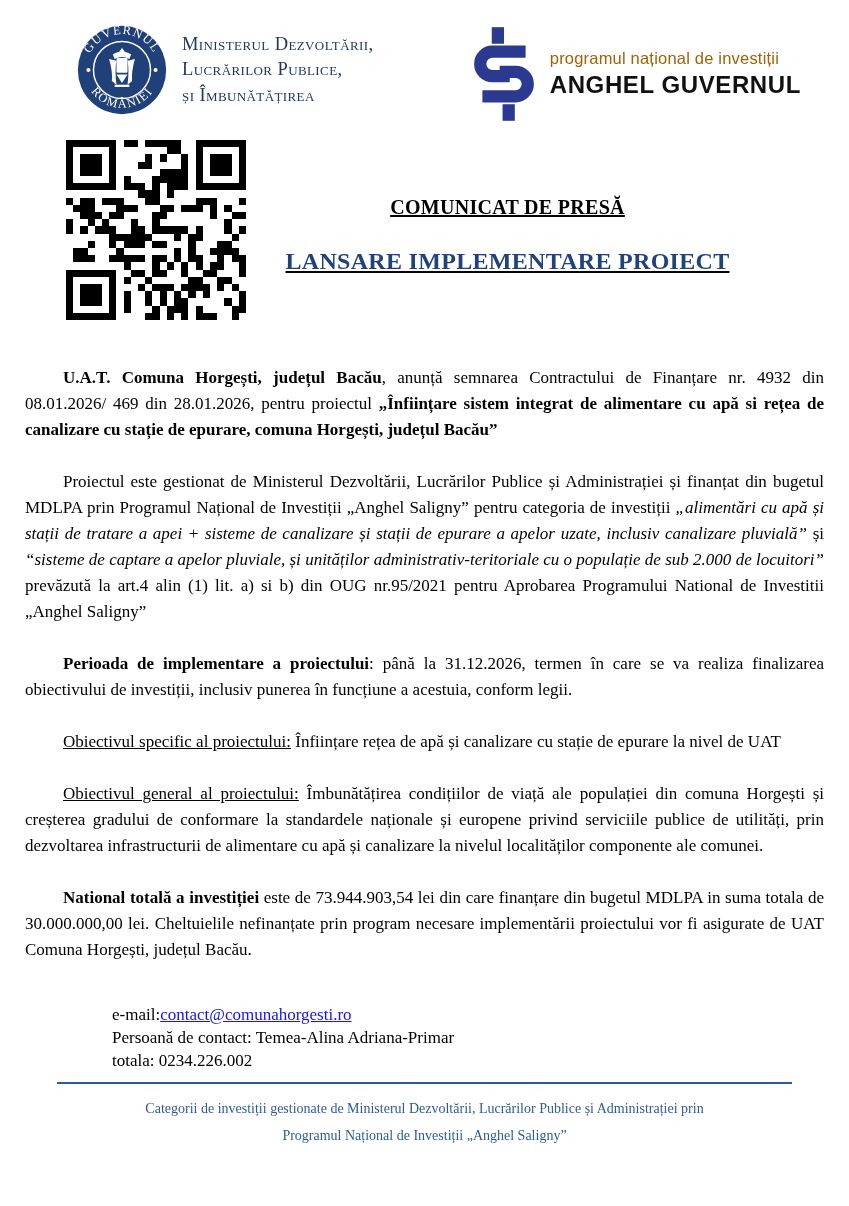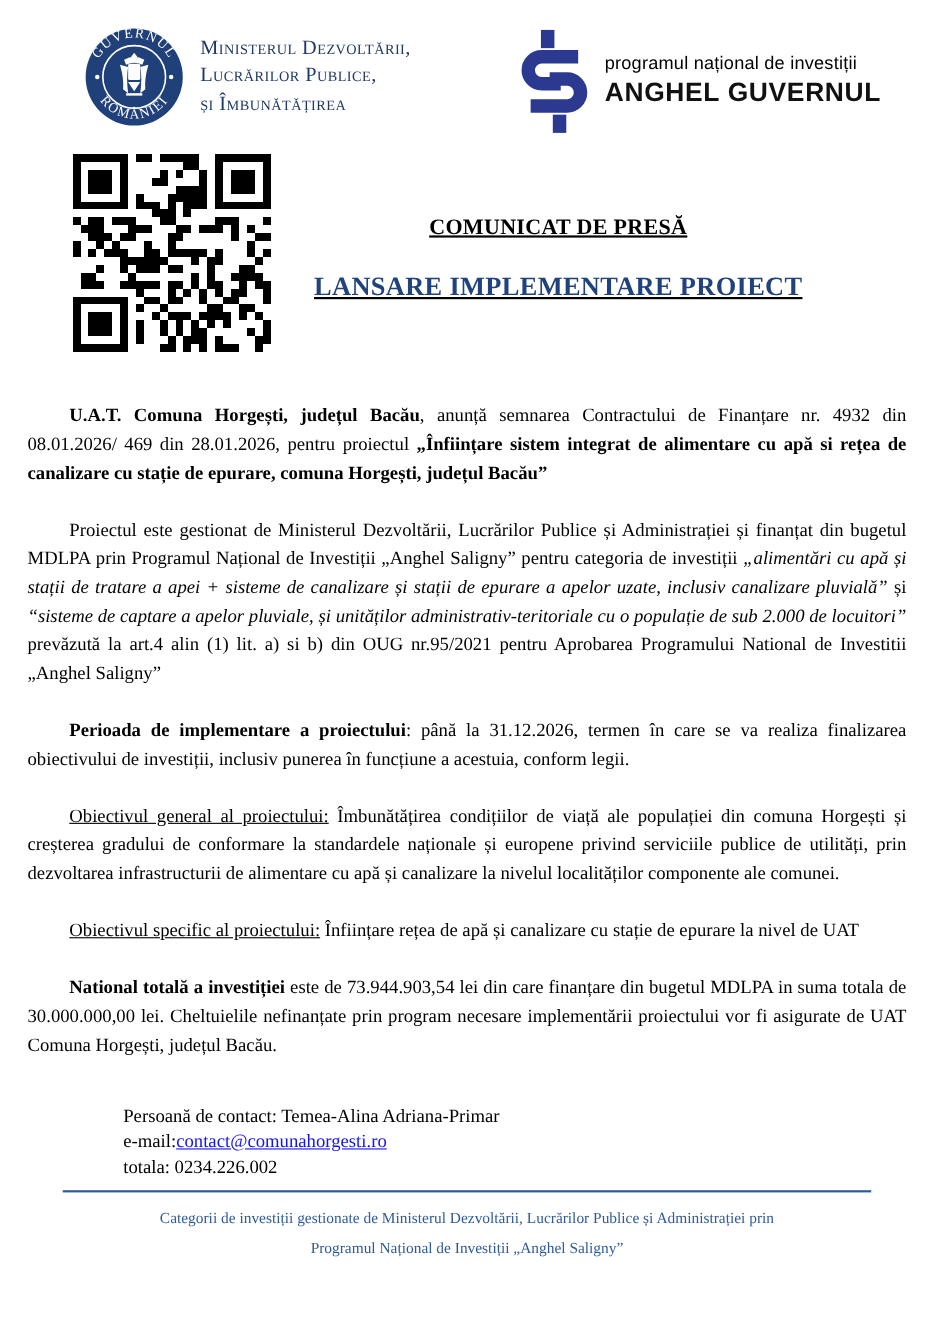--- a/index.html
+++ b/index.html
@@ -16,21 +16,21 @@
   
   .header{display:flex;justify-content:space-between;align-items:flex-start;
     padding:24px 48px 0 76px;}
   .gov-block{display:flex;align-items:center;}
   .seal{width:92px;height:92px;flex:0 0 auto;}
   .ministry{margin-left:14px;color:var(--navy);
     font-variant-caps:small-caps;font-size:18.5px;line-height:1.38;letter-spacing:.4px;}
   .saligny-block{display:flex;align-items:center;margin-top:2px;}
   .saligny-glyph{width:72px;height:96px;flex:0 0 auto;}
   .saligny-text{margin-left:10px;font-family:"Liberation Sans","DejaVu Sans",sans-serif;}
-  .saligny-tagline{font-size:16.5px;color:#000000;letter-spacing:.2px;}
+  .saligny-tagline{font-size:16.5px;color:#a16207;letter-spacing:.2px;}
   .saligny-name{font-size:24px;font-weight:bold;color:#111;letter-spacing:.6px;margin-top:3px;}
   
   .qr-titles{position:relative;height:225px;margin-top:18px;text-decoration:underline;}
   .qr{position:absolute;left:65px;top:0;width:182px;height:180px;}
   .qr svg{display:block;width:100%;height:100%;}
   .titles{margin-left:280px;width:455px;text-align:center;padding-top:56px;}
   .title-main{font-weight:bold;font-size:20px;letter-spacing:.3px;color:#000;}
   .title-sub{font-weight:bold;font-size:24px;letter-spacing:.3px;color:var(--title-blue);margin-top:29px;}
   
   .body-text{padding:0 25px;text-align:justify;line-height:26px;}
@@ -321,28 +321,28 @@
     <div class="titles">
       <div class="title-main">COMUNICAT DE PRESĂ</div>
       <div class="title-sub">LANSARE IMPLEMENTARE PROIECT</div>
     </div>
   </div>
 
   <div class="body-text">
     <p><span class="r-bold">U.A.T. Comuna Horgești, județul Bacău</span><span>, anunță semnarea Contractului de Finanțare nr. 4932 din 08.01.2026/ 469 din 28.01.2026, pentru proiectul </span><span class="r-bold">„Înființare sistem integrat de alimentare cu apă si rețea de canalizare cu stație de epurare, comuna Horgești, județul Bacău”</span></p>
     <p><span>Proiectul este gestionat de Ministerul Dezvoltării, Lucrărilor Publice și Administrației și finanțat din bugetul MDLPA prin Programul Național de Investiții „Anghel Saligny” pentru categoria de investiții </span><span class="r-italic">„alimentări cu apă și stații de tratare a apei + sisteme de canalizare și stații de epurare a apelor uzate, inclusiv canalizare pluvială” </span><span>și </span><span class="r-italic">“sisteme de captare a apelor pluviale, și unităților administrativ-teritoriale cu o populație de sub 2.000 de locuitori” </span><span>prevăzută la art.4 alin (1) lit. a) si b) din OUG nr.95/2021 pentru Aprobarea Programului National de Investitii „Anghel Saligny”</span></p>
     <p><span class="r-bold">Perioada de implementare a proiectului</span><span>: până la 31.12.2026, termen în care se va realiza finalizarea obiectivului de investiții, inclusiv punerea în funcțiune a acestuia, conform legii.</span></p>
+    <p><span class="r-underline">Obiectivul specific  al  proiectului:</span><span>  Înființare rețea de apă și canalizare cu stație de epurare la nivel de UAT</span></p>
     <p><span class="r-underline">Obiectivul general al proiectului:</span><span> Îmbunătățirea condițiilor de viață ale populației din comuna Horgești și creșterea gradului de conformare la standardele naționale și europene privind serviciile publice de utilități, prin dezvoltarea infrastructurii de alimentare cu apă și canalizare la nivelul localităților componente ale comunei.</span></p>
-    <p><span class="r-underline">Obiectivul specific  al  proiectului:</span><span>  Înființare rețea de apă și canalizare cu stație de epurare la nivel de UAT</span></p>
     <p><span class="r-bold">National totală a investiției</span><span> este de 73.944.903,54 lei din care finanțare din bugetul MDLPA in suma totala de 30.000.000,00 lei. Cheltuielile nefinanțate prin program necesare implementării proiectului vor fi asigurate de UAT Comuna Horgești, județul Bacău.</span></p>
   </div>
 
   <div class="contact">
+    <div><span>e-mail:</span><a href="#">contact@comunahorgesti.ro</a></div>
     <div>Persoană de contact: Temea-Alina Adriana-Primar</div>
-    <div><span>e-mail:</span><a href="#">contact@comunahorgesti.ro</a></div>
     <div>totala: 0234.226.002</div>
   </div>
 
   <div class="footer">
     <div>Categorii de investiții gestionate de Ministerul Dezvoltării, Lucrărilor Publice și Administrației prin</div>
     <div>Programul Național de Investiții „Anghel Saligny”</div>
   </div>
 
 </div>
 

